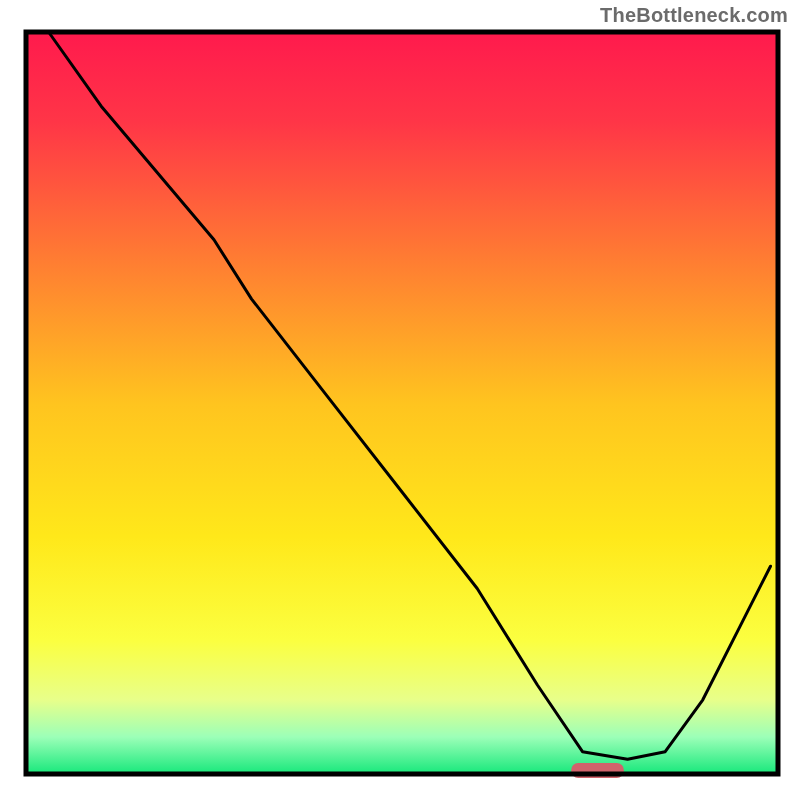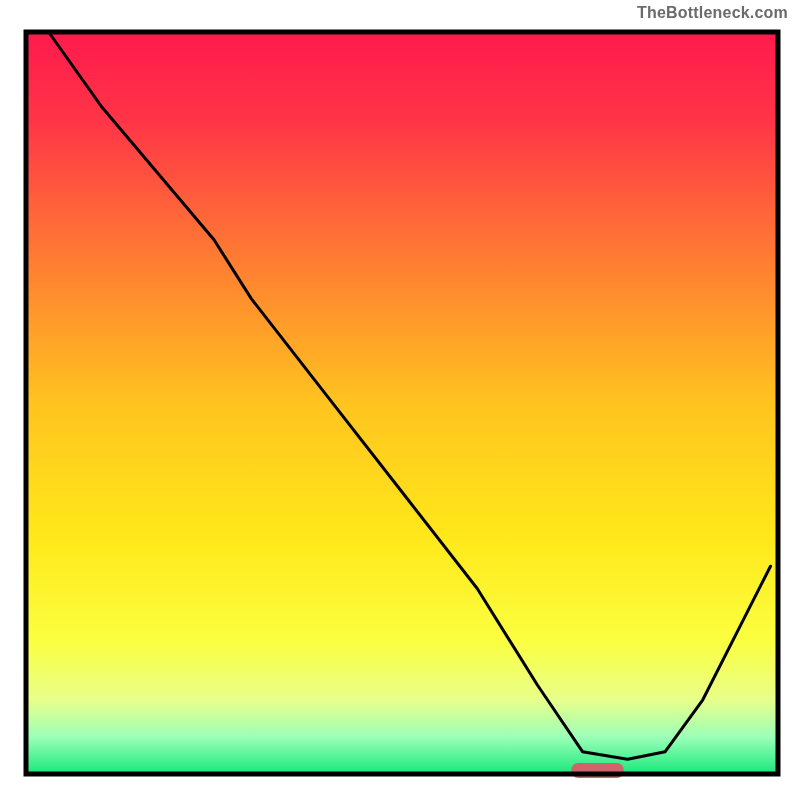--- a/index.html
+++ b/index.html
@@ -12,21 +12,21 @@
   }
   .container {
     position: relative;
     width: 800px;
     height: 800px;
   }
   .watermark {
     position: absolute;
     top: 4px;
     right: 12px;
-    font-size: 16px;
+    font-size: 20px;
     font-weight: bold;
     color: #6b6b6b;
     letter-spacing: 0.2px;
   }
   svg {
     display: block;
   }
 </style>
 </head>
 <body>

